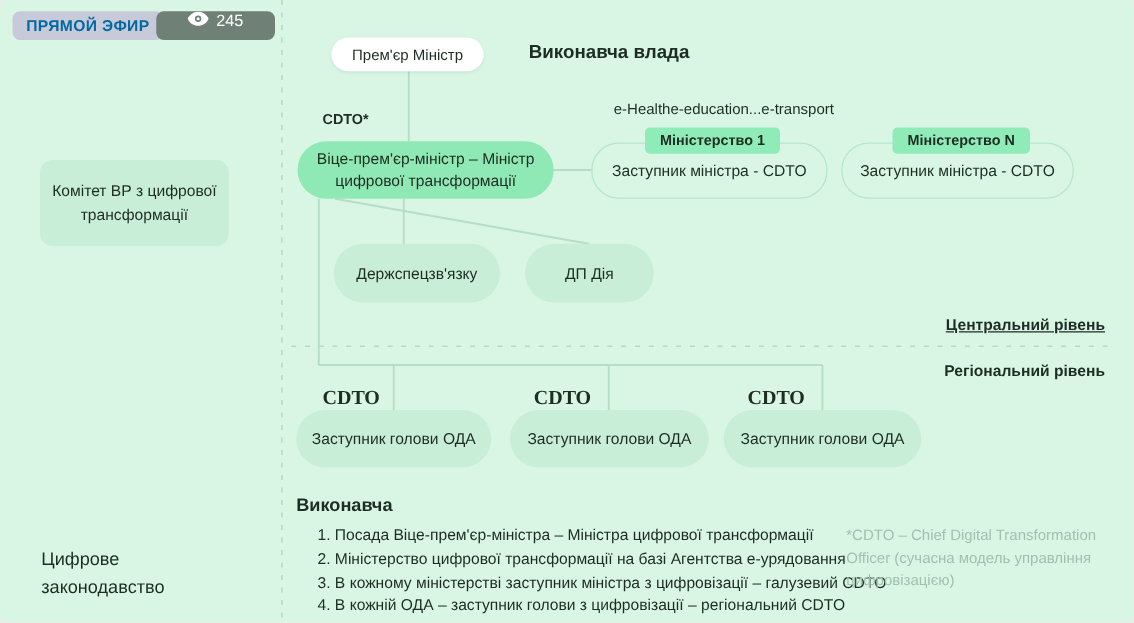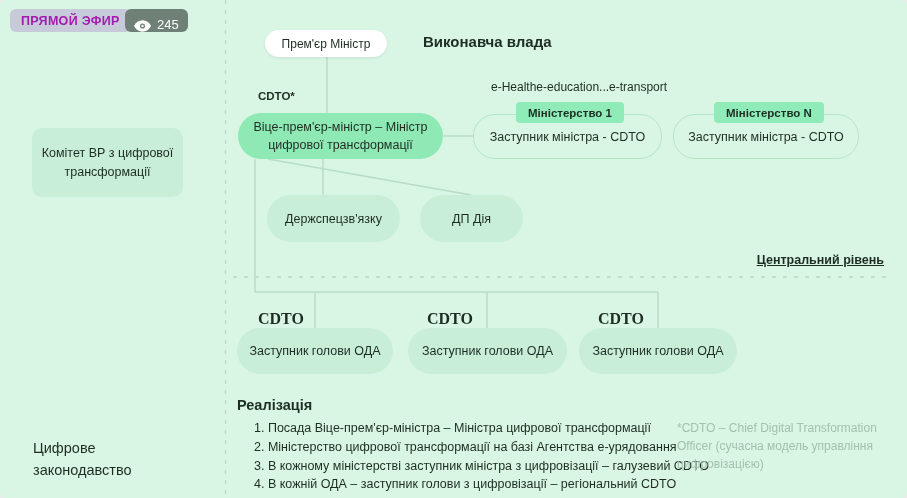--- a/index.html
+++ b/index.html
@@ -8,25 +8,25 @@
     background:#d9f6e4;color:#1d2d23;
     font-family:"Liberation Sans",sans-serif;
     border-radius:6px;
   }
   .abs{position:absolute;}
   svg.lines{position:absolute;left:0;top:0;pointer-events:none;}
 
   
   .badge-live{
     left:10px;top:9px;height:23px;padding:0 11px;display:flex;align-items:center;
-    background:#c6cad9;color:#a21caf;font-weight:bold;font-size:12.5px;
+    background:#c6cad9;color:#0369a1;font-weight:bold;font-size:12.5px;
     border-radius:6px;letter-spacing:.3px;
   }
   .badge-views{
-    left:125px;top:9px;height:23px;padding:0 9px;display:flex;align-items:flex-end;gap:6px;
+    left:125px;top:9px;height:23px;padding:0 25px;display:flex;align-items:flex-start;gap:6px;
     background:#6f8077;color:#ffffff;font-size:13px;border-radius:6px;
   }
 
   .h1{left:33px;top:50px;font-size:20px;font-weight:bold;letter-spacing:.2px;}
   .h2{left:423px;top:33px;font-size:15px;font-weight:bold;}
 
   .box{display:flex;align-items:center;justify-content:center;text-align:center;}
   .box-light{background:#c9eed8;border-radius:10px;}
   .box-pill-light{background:#c9eed8;border-radius:24px;}
   .box-green{background:#8fe9b5;border-radius:23px;}
@@ -143,36 +143,37 @@
   </div>
 
   <div class="abs box box-pill-light agency1">
     <span>Держспецзв'язку</span>
   </div>
   <div class="abs box box-pill-light agency2">
     <span>ДП Дія</span>
   </div>
 
   <div class="abs lvl lvl-central">Центральний рівень</div>
+  <div class="abs lvl lvl-regional">Регіональний рівень</div>
 
   <div class="abs cdto-r cdto-r1">CDTO</div>
   <div class="abs cdto-r cdto-r2">CDTO</div>
   <div class="abs cdto-r cdto-r3">CDTO</div>
 
   <div class="abs box box-pill-light oda oda1">
     <span>Заступник голови ОДА</span>
   </div>
   <div class="abs box box-pill-light oda oda2">
     <span>Заступник голови ОДА</span>
   </div>
   <div class="abs box box-pill-light oda oda3">
     <span>Заступник голови ОДА</span>
   </div>
 
-  <div class="abs impl-title">Реалізація</div>
+  <div class="abs impl-title">Виконавча</div>
   <div class="abs impl-list">
     <div>1. Посада Віце-прем'єр-міністра – Міністра цифрової трансформації</div>
     <div>2. Міністерство цифрової трансформації на базі Агентства е-урядовання</div>
     <div>3. В кожному міністерстві заступник міністра з цифровізації – галузевий CDTO</div>
     <div>4. В кожній ОДА – заступник голови з цифровізації – регіональний CDTO</div>
   </div>
 
   <div class="abs footnote">*CDTO – Chief Digital Transformation Officer (сучасна модель управління цифровізацією)</div>
 
 </div>

